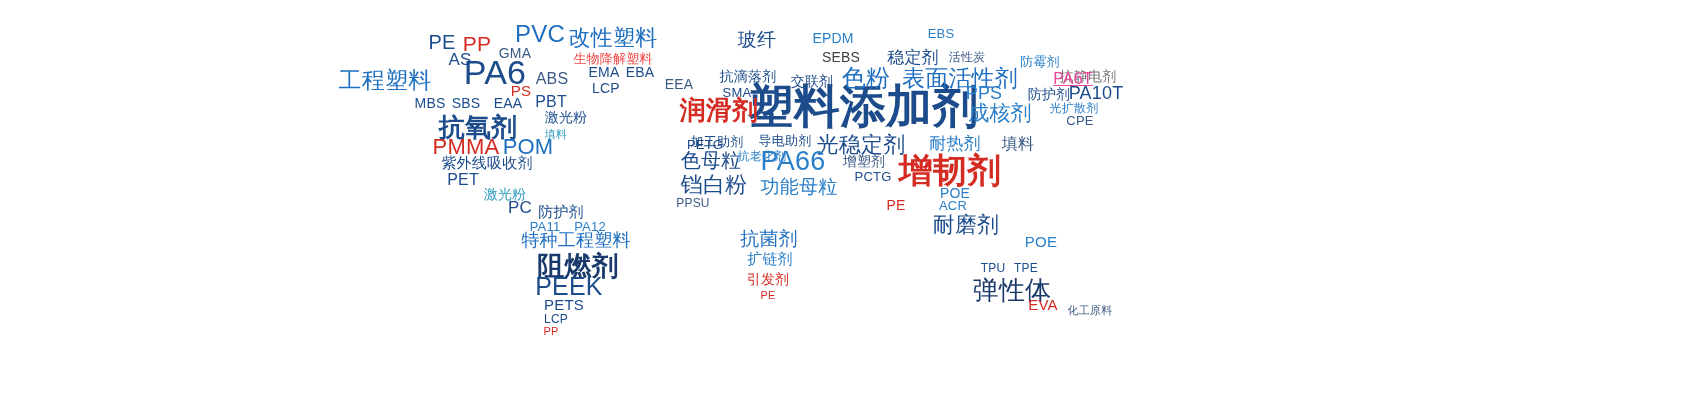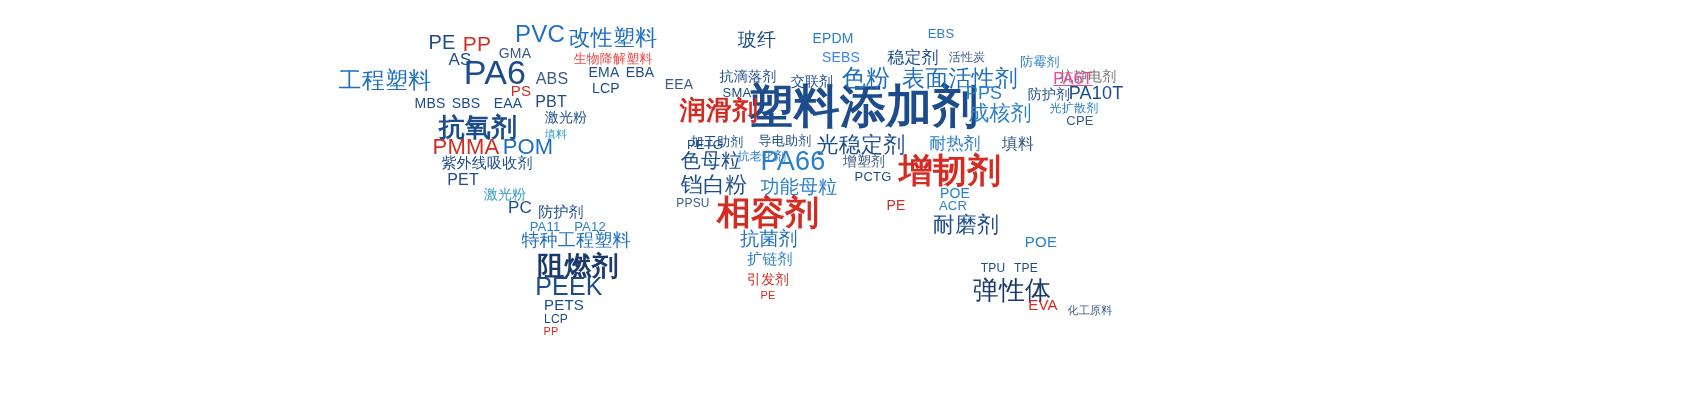--- a/index.html
+++ b/index.html
@@ -30,21 +30,20 @@
   }
   .word.b { font-weight: 700; }
   .word.n { font-weight: 400; }
 </style>
 </head>
 <body>
 
 <div id="wordcloud-canvas" style="width: 1707px; height: 400px; background: rgb(255, 255, 255);">
     <span class="word cn b" style="left: 863px; top: 106px; font-size: 46px; color: rgb(28, 76, 140);">塑料添加剂</span>
     <span class="word cn b" style="left: 950px; top: 170px; font-size: 34px; color: rgb(212, 43, 34);">增韧剂</span>
-    <span class="word cn b" style="left: 768px; top: 212px; font-size: 34px; color: rgb(212, 43, 34);">相容剂</span>
     <span class="word cn b" style="left: 719px; top: 110px; font-size: 26px; color: rgb(212, 43, 34);">润滑剂</span>
     <span class="word cn b" style="left: 578px; top: 265px; font-size: 27px; color: rgb(26, 58, 107);">阻燃剂</span>
     <span class="word cn n" style="left: 1012px; top: 290px; font-size: 26px; color: rgb(26, 58, 107);">弹性体</span>
     <span class="word cn n" style="left: 960px; top: 78px; font-size: 23px; color: rgb(31, 111, 192);">表面活性剂</span>
     <span class="word cn n" style="left: 385px; top: 80px; font-size: 23px; color: rgb(31, 111, 192);">工程塑料</span>
     <span class="word cn b" style="left: 478px; top: 127px; font-size: 26px; color: rgb(28, 76, 140);">抗氧剂</span>
     <span class="word cn n" style="left: 861px; top: 145px; font-size: 22px; color: rgb(28, 76, 140);">光稳定剂</span>
     <span class="word cn n" style="left: 613px; top: 38px; font-size: 22px; color: rgb(31, 111, 192);">改性塑料</span>
     <span class="word cn n" style="left: 866px; top: 78px; font-size: 24px; color: rgb(31, 111, 192);">色粉</span>
     <span class="word cn n" style="left: 714px; top: 185px; font-size: 22px; color: rgb(28, 76, 140);">铛白粉</span>
@@ -107,21 +106,21 @@
     <span class="word latin n" style="left: 556px; top: 319px; font-size: 12px; color: rgb(28, 76, 140);">LCP</span>
     <span class="word latin n" style="left: 551px; top: 331px; font-size: 11px; color: rgb(212, 43, 34);">PP</span>
     <span class="word latin n" style="left: 705px; top: 144px; font-size: 13px; color: rgb(28, 76, 140);">PETG</span>
     <span class="word latin n" style="left: 873px; top: 176px; font-size: 13px; color: rgb(28, 76, 140);">PCTG</span>
     <span class="word latin n" style="left: 693px; top: 203px; font-size: 12px; color: rgb(59, 90, 133);">PPSU</span>
     <span class="word latin n" style="left: 984px; top: 93px; font-size: 18px; color: rgb(42, 127, 201);">PPS</span>
     <span class="word latin n" style="left: 1073px; top: 79px; font-size: 16px; color: #ec4899; text-decoration: underline;">PA6T</span>
     <span class="word latin n" style="left: 1096px; top: 93px; font-size: 18px; color: rgb(28, 76, 140);">PA10T</span>
     <span class="word latin n" style="left: 1080px; top: 120px; font-size: 13px; color: rgb(59, 90, 133);">CPE</span>
     <span class="word latin n" style="left: 833px; top: 38px; font-size: 14px; color: rgb(42, 127, 201);">EPDM</span>
-    <span class="word latin n" style="left: 841px; top: 57px; font-size: 14px; color: #3b82f6;">SEBS</span>
+    <span class="word latin n" style="left: 841px; top: 57px; font-size: 14px; color: #404040;">SEBS</span>
     <span class="word latin n" style="left: 941px; top: 33px; font-size: 13px; color: rgb(42, 127, 201);">EBS</span>
     <span class="word latin n" style="left: 955px; top: 193px; font-size: 14px; color: rgb(42, 127, 201);">POE</span>
     <span class="word latin n" style="left: 953px; top: 205px; font-size: 13px; color: rgb(42, 127, 201);">ACR</span>
     <span class="word latin n" style="left: 896px; top: 205px; font-size: 14px; color: rgb(212, 43, 34);">PE</span>
     <span class="word latin n" style="left: 768px; top: 295px; font-size: 11px; color: rgb(212, 43, 34);">PE</span>
     <span class="word latin n" style="left: 1041px; top: 241px; font-size: 15px; color: rgb(42, 127, 201);">POE</span>
     <span class="word latin n" style="left: 993px; top: 268px; font-size: 12px; color: rgb(28, 76, 140);">TPU</span>
     <span class="word latin n" style="left: 1026px; top: 268px; font-size: 12px; color: rgb(28, 76, 140);">TPE</span>
     <span class="word latin n" style="left: 1043px; top: 304px; font-size: 15px; color: rgb(212, 43, 34);">EVA</span>
   </div>

